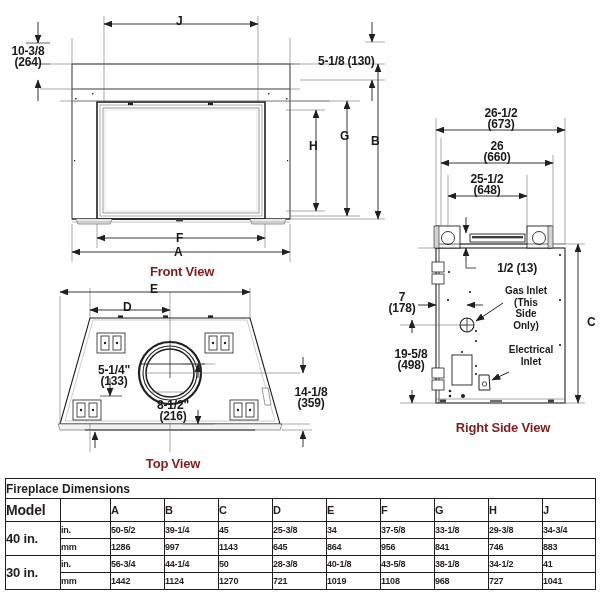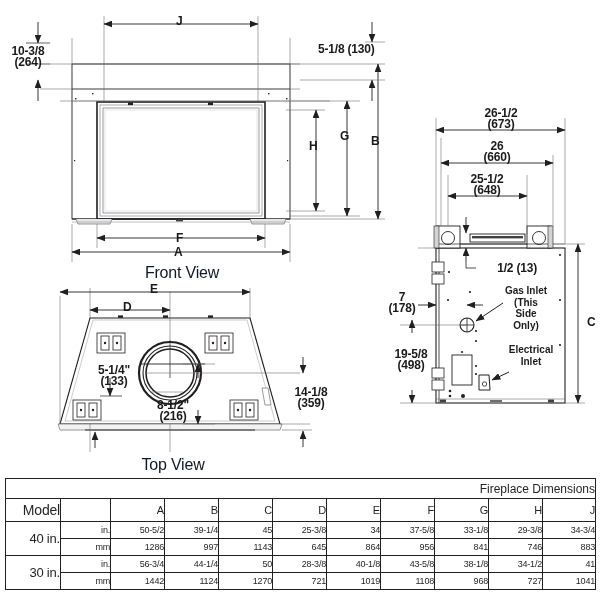--- a/index.html
+++ b/index.html
@@ -24,23 +24,23 @@
   .letter{
     position:absolute;
     font-family:"Liberation Sans", sans-serif;
     font-weight:bold;
     font-size:12px;
     color:#1a1a1a;
   }
   .viewlabel{
     position:absolute;
     font-family:"Liberation Sans", sans-serif;
-    font-weight:normal;
-    font-size:16px;
-    color:#0f172a;
+    font-weight:bold;
+    font-size:13px;
+    color:#7f1d1d;
     text-align:center;
     letter-spacing:-0.2px;
   }
   .calloutlbl{
     position:absolute;
     font-family:"Liberation Sans", sans-serif;
     font-weight:bold;
     font-size:10px;
     line-height:11.5px;
     color:#1a1a1a;
@@ -50,23 +50,23 @@
   
   #dimtable{
     position:absolute;
     left:5px;top:478px;width:590px;
     border-collapse:collapse;
     table-layout:fixed;
   }
   #dimtable td,#dimtable th{
     border:1px solid #231f20;
     font-family:"Liberation Sans", sans-serif;
-    font-weight:normal;
+    font-weight:bold;
     font-size:9px;
-    text-align:right;
+    text-align:left;
     color:#231f20;
     padding:0;
     height:16px;
     letter-spacing:-0.2px;
   }
   #dimtable .title{
     font-size:12px;
     height:19px;
     letter-spacing:0px;
   }
@@ -349,21 +349,21 @@
       <g stroke="#231f20" stroke-width="1" fill="none">
         <line x1="503" y1="303" x2="476" y2="321" marker-end="url(#arrR)"></line>
         <line x1="509" y1="372" x2="492" y2="380" marker-end="url(#arrR)"></line>
       </g>
     </g>
   </svg>
 
   <div class="dim" style="left:2px;top:46px;width:52px;">10-3/8
 (264)</div>
 
-  <div class="dim" style="left:318px;top:44px;width:90px;text-align:left;">5-1/8 (130)</div>
+  <div class="dim" style="left:318px;top:56px;width:90px;text-align:left;">5-1/8 (130)</div>
 
   <div class="letter" style="left:176px;top:14px;">J</div>
 
   <div class="letter" style="left:371px;top:134px;">B</div>
 
   <div class="letter" style="left:340px;top:129px;">G</div>
 
   <div class="letter" style="left:309px;top:139px;">H</div>
 
   <div class="letter" style="left:176px;top:231px;">F</div>
@@ -407,20 +407,21 @@
   <div class="letter" style="left:587px;top:315px;">C</div>
 
   <div class="calloutlbl" style="left:496px;top:285px;width:60px;">Gas Inlet
 (This
 Side
 Only)</div>
 
   <div class="calloutlbl" style="left:498px;top:344px;width:66px;">Electrical
 Inlet</div>
 
+  <div class="viewlabel" style="left:440px;top:420px;width:126px;">Right Side View</div>
 
   <table id="dimtable">
     <colgroup>
       <col style="width:55px">
         <col style="width:50px">
       <col style="width:54px">
         <col style="width:54px">
         <col style="width:54px">
       <col style="width:54px">
         <col style="width:54px">

